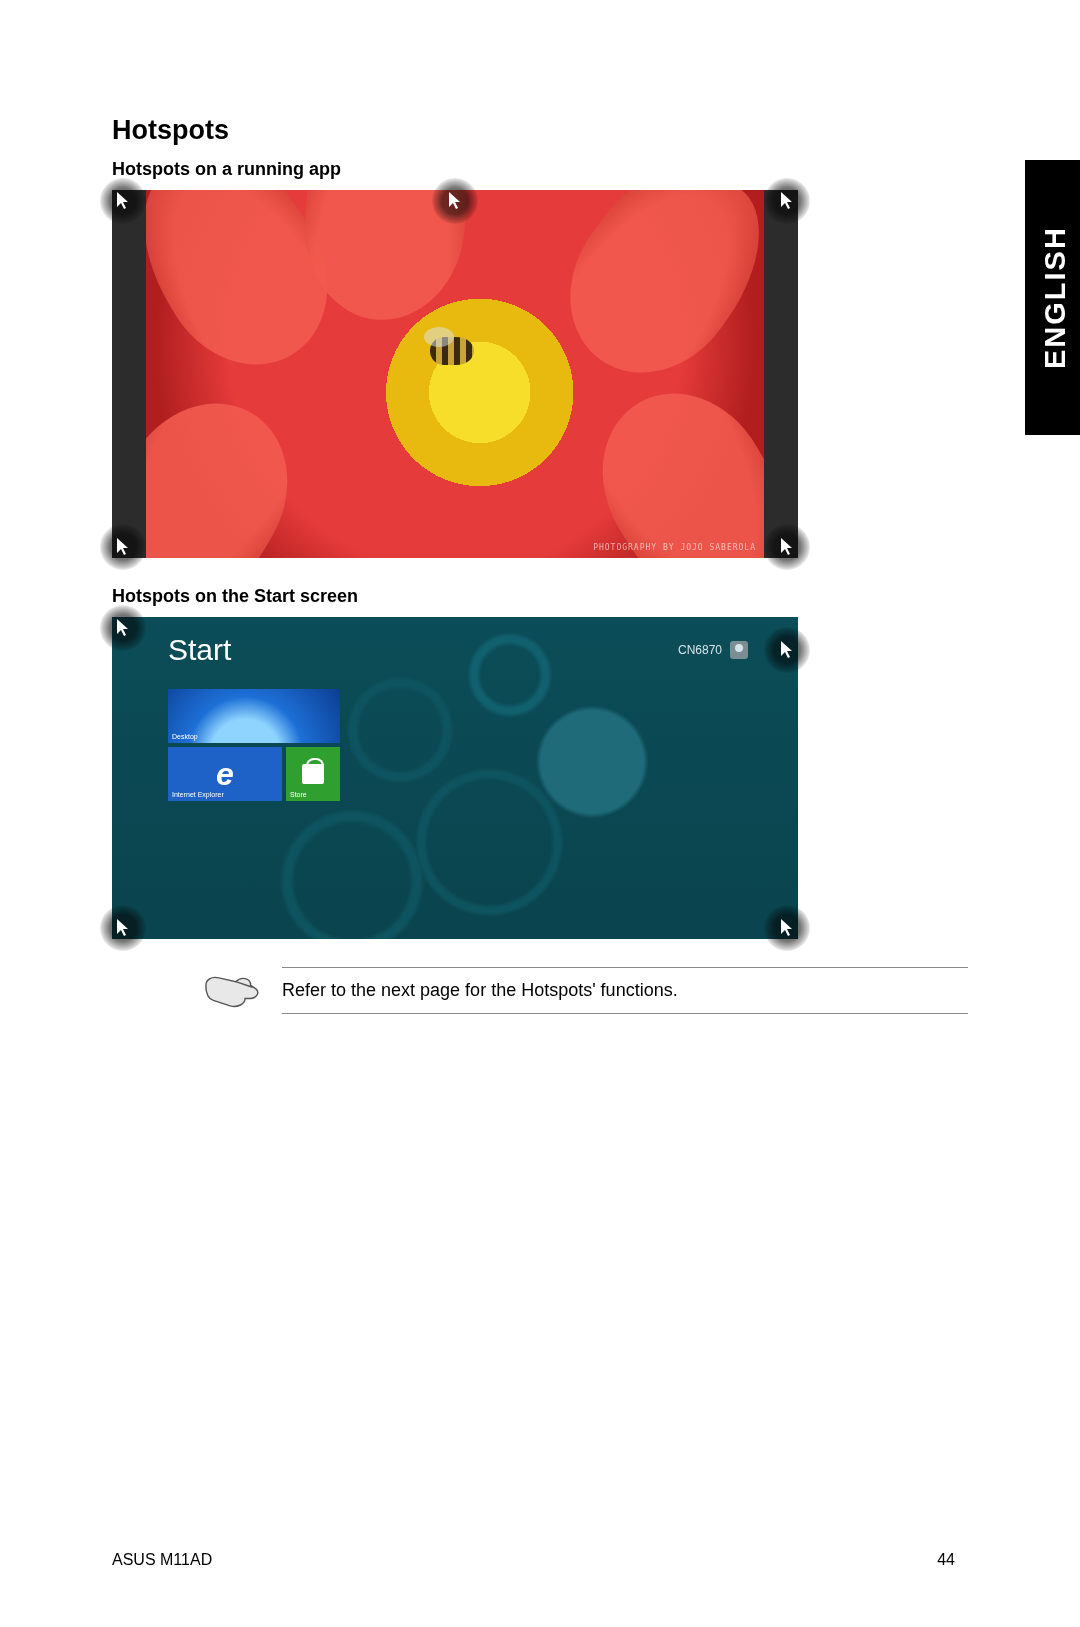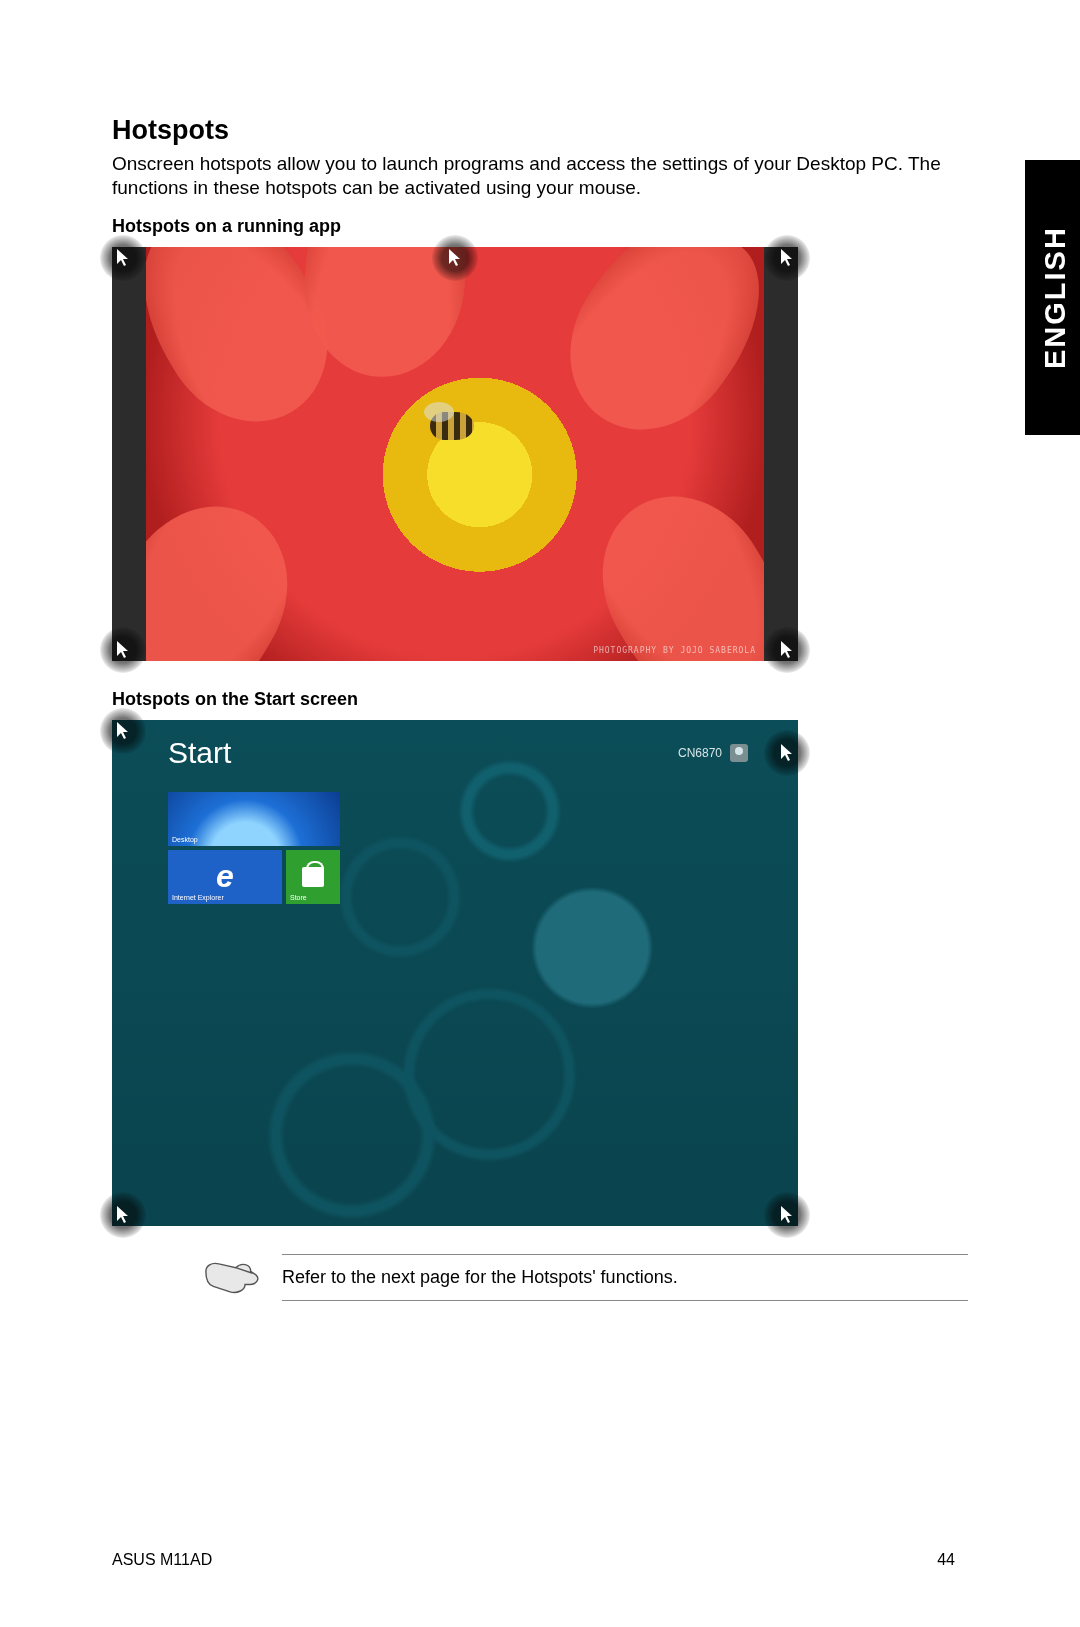--- a/index.html
+++ b/index.html
@@ -27,39 +27,39 @@
     letter-spacing: 2px;
     padding: 20px 14px 20px 8px;
     height: 275px;
     display: flex;
     align-items: center;
     justify-content: center;
   }
   .h1 {
     font-size: 27px;
     font-weight: bold;
-    margin-bottom: 6px;
+    margin-bottom: 13px;
   }
   .intro {
     font-size: 19px;
     line-height: 1.25;
     margin-bottom: 16px;
   }
   .h2 {
     font-size: 18px;
     font-weight: bold;
     margin-bottom: 10px;
   }
   .shot {
     position: relative;
     width: 686px;
     margin-bottom: 28px;
   }
-  .shot.flower { height: 414px; }
-  .shot.start  { height: 506px; text-align: right; }
+  .shot.flower { height: 368px; }
+  .shot.start  { height: 322px; text-align: right; }
 
   
   .flower-frame {
     position: absolute; inset: 0;
     background: #222;
     display: flex;
   }
   .flower-side { width: 34px; background: #2c2c2c; }
   .flower-img {
     flex: 1;
@@ -192,21 +192,20 @@
   }
 </style>
 </head>
 <body>
 
 <div class="lang-tab">ENGLISH</div>
 
 <div class="page">
 
   <div class="h1">Hotspots</div>
-  <div class="intro">Onscreen hotspots allow you to launch programs and access the settings of your Desktop PC. The functions in these hotspots can be activated using your mouse.</div>
 
   <div class="h2">Hotspots on a running app</div>
 
   <div class="shot flower">
     <div class="flower-frame">
       <div class="flower-side"></div>
       <div class="flower-img">
         <div class="petal" style="left:10px; top:-40px; transform:rotate(-30deg);"></div>
         <div class="petal" style="left:160px; top:-90px; transform:rotate(5deg);"></div>
         <div class="petal" style="right:20px; top:-30px; transform:rotate(35deg);"></div>

